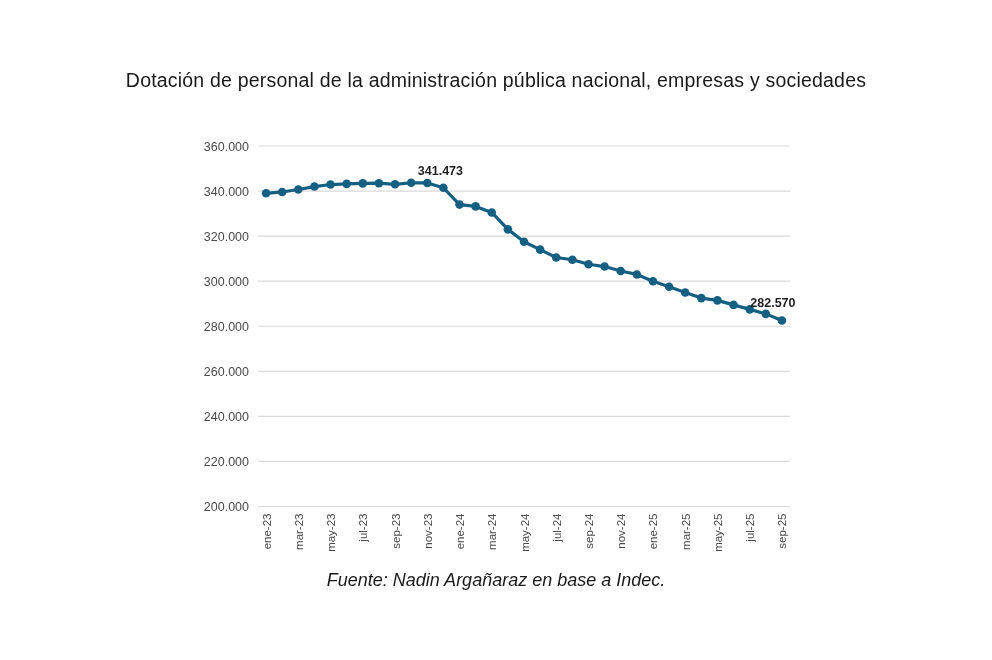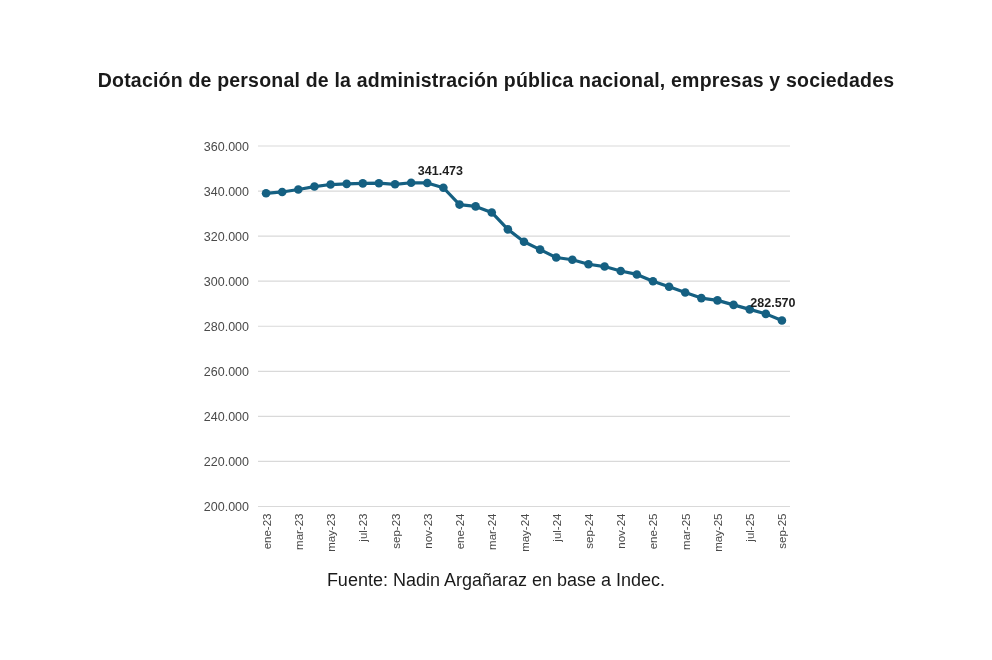--- a/index.html
+++ b/index.html
@@ -15,37 +15,38 @@
     background: #ffffff;
     overflow: hidden;
   }
   .chart-title {
     position: absolute;
     left: 80px;
     right: 80px;
     top: 63px;
     text-align: center;
     font-size: 19.5px;
-    font-weight: 700;
+    font-weight: 400;
     color: #1a1a1a;
     line-height: 34px;
     letter-spacing: 0.2px;
   }
   .chart-svg {
     position: absolute;
     left: 0;
     top: 0;
   }
   .chart-source {
     position: absolute;
     left: 0;
     right: 0;
     top: 570px;
     text-align: center;
     font-size: 18px;
+    font-style: italic;
     color: #1a1a1a;
   }
 </style>
 </head>
 <body>
 
 <div class="canvas">
   <div class="chart-title">Dotación de personal de la administración pública nacional, empresas y sociedades</div>
 
   <svg id="chart" class="chart-svg" width="992" height="660" viewBox="0 0 992 660">

